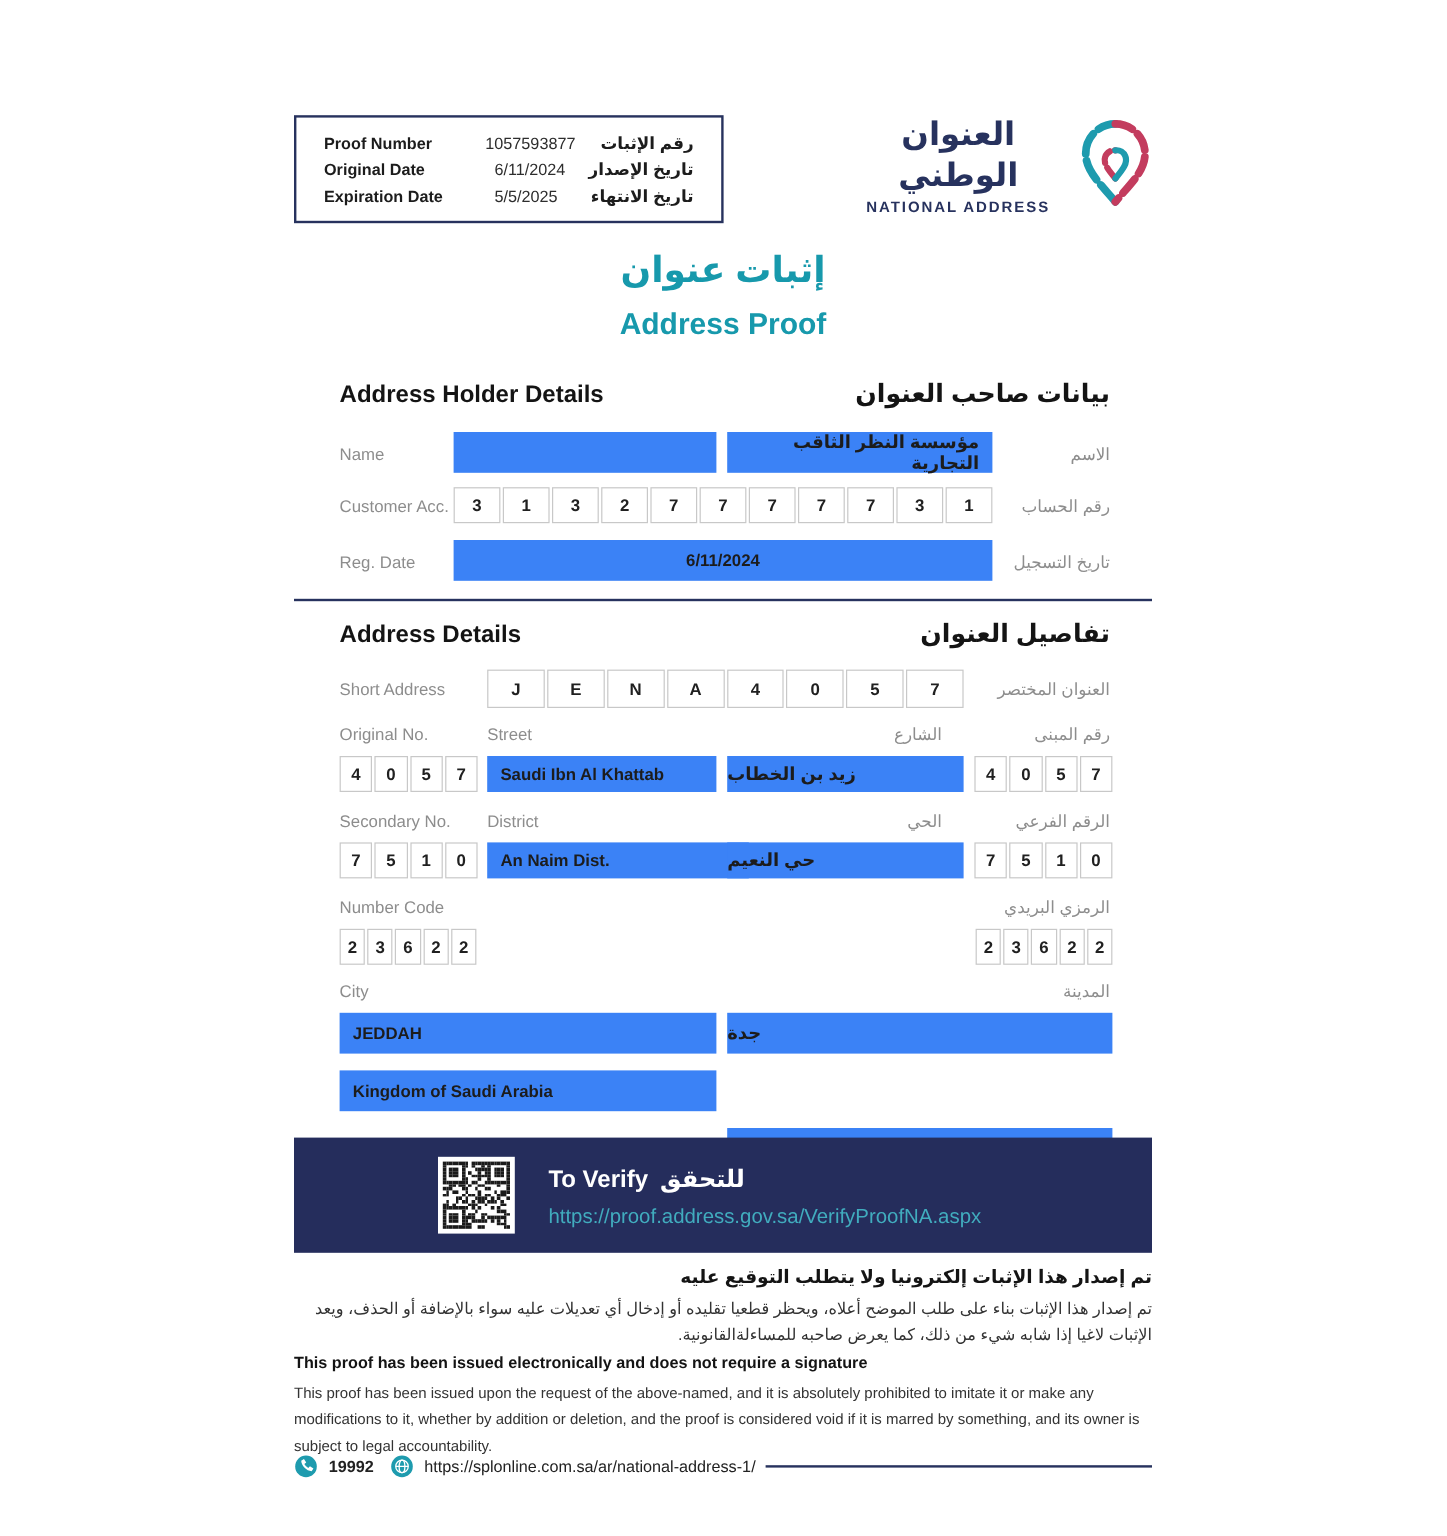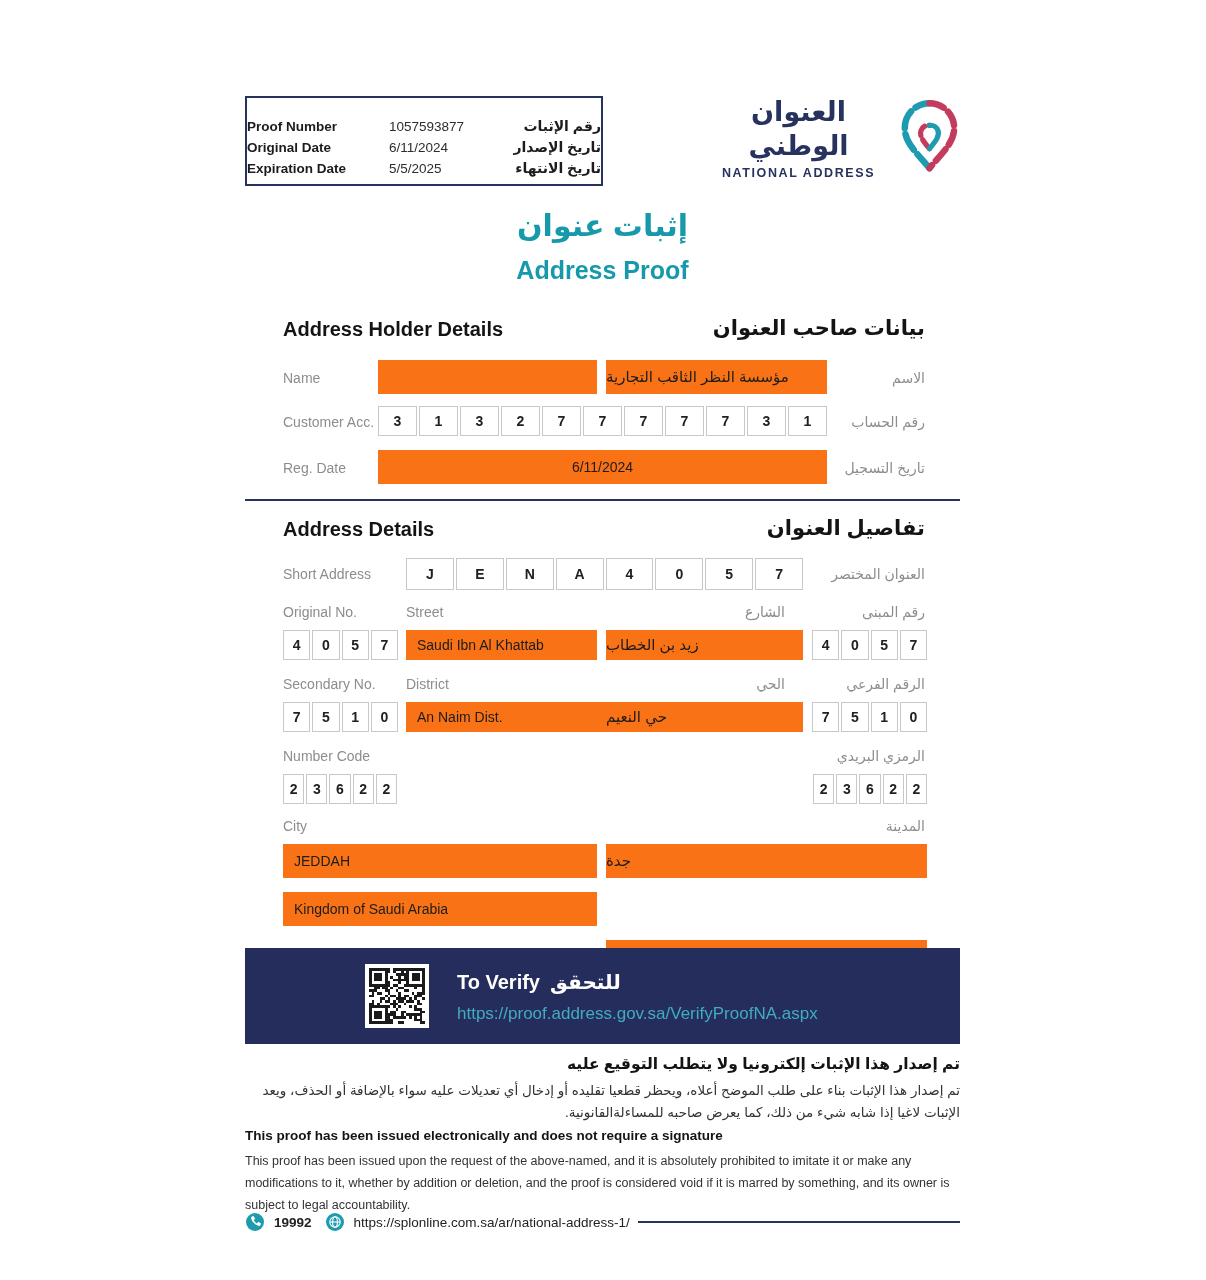--- a/index.html
+++ b/index.html
@@ -3,21 +3,21 @@
 <meta charset="utf-8">
 <style>
   *{margin:0;padding:0;box-sizing:border-box}
   html,body{background:#ffffff}
   .page{position:relative;width:1206px;height:1280px;background:#fff;overflow:hidden;
         font-family:"Liberation Sans","DejaVu Sans",sans-serif;color:#1c1c1c}
   .abs{position:absolute}
 
   
   .proof-box{left:245px;top:96px;width:358px;height:90px;border:2px solid #27325e;
-             display:flex;flex-direction:column;justify-content:flex-end;gap:5px;padding:8px 0}
+             display:flex;flex-direction:column;justify-content:center;gap:5px;padding:8px 23px}
   .pb-row{display:flex;align-items:center}
   .pb-label{width:142px;font-weight:bold;font-size:13.5px;color:#1c1c1c}
   .pb-value{flex:1;font-size:13.5px;color:#2d2d2d}
   .pb-ar{width:104px;text-align:right;direction:rtl;font-weight:bold;font-size:14px;color:#1c1c1c}
 
   
   .logo{left:712px;top:94px;width:250px;display:flex;align-items:center;justify-content:flex-end;gap:12px}
   .logo-text{text-align:center}
   .logo-ar{font-size:27px;font-weight:bold;color:#27325e;direction:rtl;line-height:34px}
   .logo-en{font-size:12.5px;font-weight:bold;letter-spacing:1.6px;color:#27325e;margin-top:3px}
@@ -25,21 +25,21 @@
   
   .title-ar{left:245px;top:208px;width:715px;text-align:center;font-size:30px;font-weight:bold;
             color:#1799ac;direction:rtl}
   .title-en{left:245px;top:256px;width:715px;text-align:center;font-size:25px;font-weight:bold;color:#1799ac}
 
   .heading{font-size:20px;font-weight:bold;color:#141414}
   .heading-ar{font-size:21px;font-weight:bold;color:#141414;text-align:right;direction:rtl}
   .label{color:#8d8d8d;font-size:14px}
   .label-ar{color:#8d8d8d;font-size:14px;text-align:right;direction:rtl}
 
-  .graybox{background:#f97316;display:flex;align-items:center;font-weight:normal;font-size:14px;color:#1c1c1c}
+  .graybox{background:#3b82f6;display:flex;align-items:center;font-weight:bold;font-size:14px;color:#1c1c1c}
   .pad-l{padding-left:11px;justify-content:flex-start}
   .pad-r{padding-right:11px;justify-content:flex-end;direction:rtl;font-size:15px}
   .center{justify-content:center}
 
   .cells{display:flex;gap:2px}
   .cell{flex:1;height:100%;background:#fff;border:1px solid #c8c8c8;display:flex;align-items:center;
         justify-content:center;font-weight:bold;font-size:14px;color:#202020}
 
   .divider{left:245px;top:499px;width:715px;height:2px;background:#27325e}
 

